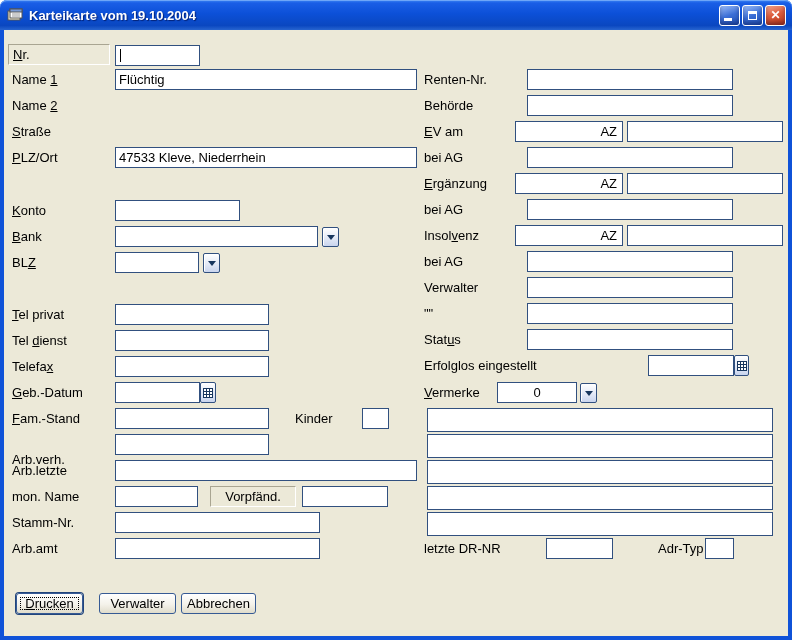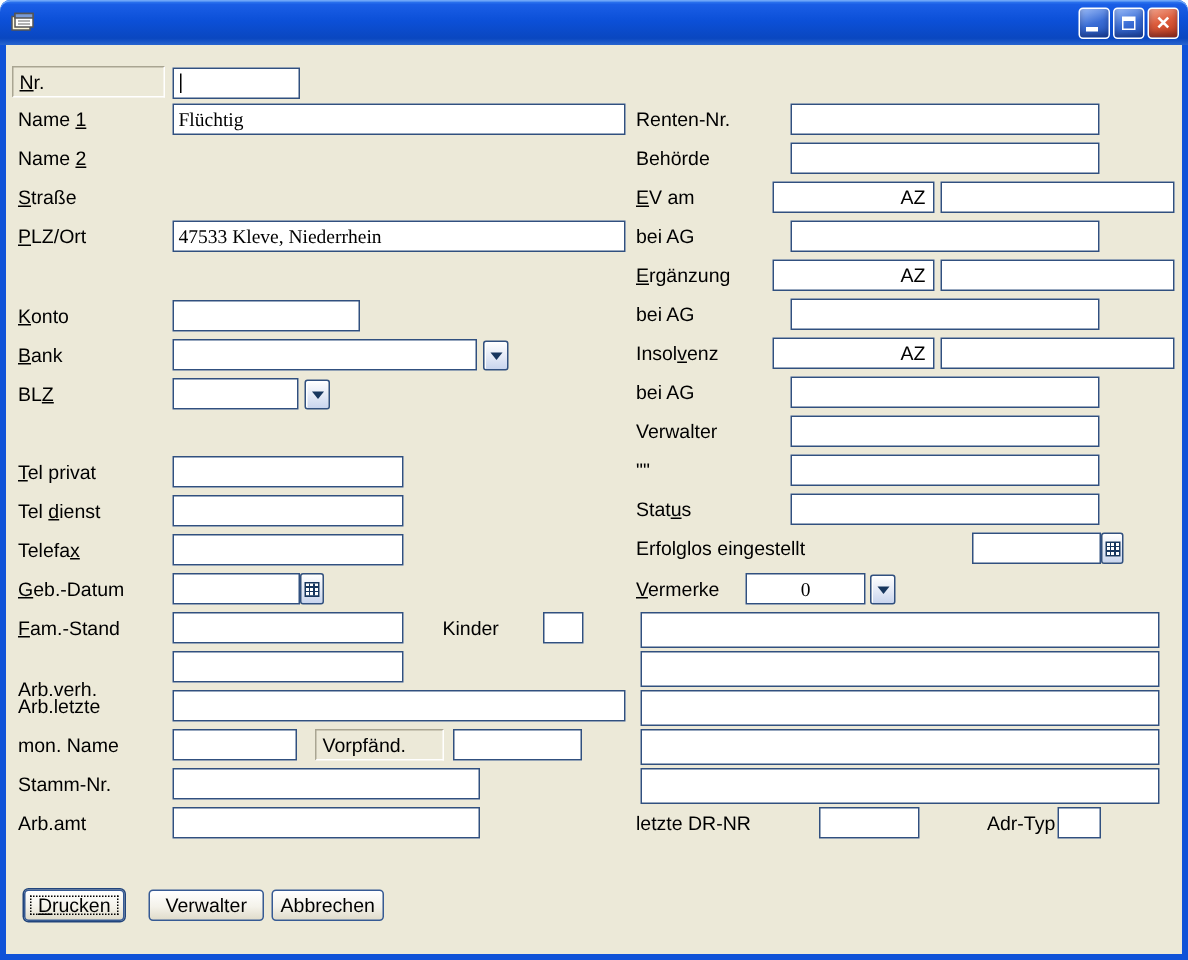--- a/index.html
+++ b/index.html
@@ -24,28 +24,28 @@
   .tbtn.closeb { background:linear-gradient(160deg,#f2a48c 0%, #dd5d3d 45%, #bc3616 100%); }
   .min-glyph { position:absolute; left:4px; bottom:4px; width:8px; height:3px; background:#fff; }
   .max-glyph { width:9px; height:9px; border:1px solid #fff; border-top:3px solid #fff; display:block; }
   .close-glyph { color:#fff; font-size:12px; font-weight:bold; line-height:19px; }
 
   .client { position:absolute; left:4px; right:4px; top:30px; bottom:4px; background:#ECE9D8; }
 
   .lbl { position:absolute; font-size:13px; line-height:15px; color:#000; white-space:nowrap; }
   .field { position:absolute; height:21px; border:1px solid #31507f; background:#fff;
     font:13px "Liberation Sans",sans-serif; color:#000; padding:1px 3px; }
-  input.field { outline:none;font-family:Liberation Serif, serif; }
+  input.field { outline:none; }
   .field.center { text-align:center; }
   .field.note { height:24px; }
 
   .bevel { position:absolute; height:21px; border:1px solid;
     border-color:#a9a592 #ffffff #ffffff #a9a592;
     font-size:13px; line-height:18px; padding:1px 4px; color:#000; }
-  .bevel.center { text-align:left; }
+  .bevel.center { text-align:center; }
 
   .az-panel { display:flex; align-items:center; justify-content:flex-end; padding-right:5px; }
   .az-panel .az { font-size:13px; color:#000; }
 
   .drop-btn { position:absolute; width:17px; height:20px; border:1px solid #31507f; border-radius:2px;
     background:linear-gradient(180deg,#ffffff 0%, #e3e9f6 55%, #c9d5ee 100%);
     box-shadow:inset 1px 1px 0 #fff; display:flex; align-items:center; justify-content:center; cursor:default; }
   .arrow-down { width:0; height:0; border-left:4px solid transparent; border-right:4px solid transparent;
     border-top:5px solid #17365e; display:block; }
 
@@ -71,20 +71,21 @@
 <div class="window">
 
   <div class="titlebar">
     <svg class="app-icon" viewBox="0 0 16 16">
       <rect x="1" y="4" width="12" height="9" fill="#fdf6d8" stroke="#555" stroke-width="1"></rect>
       <rect x="3" y="2" width="12" height="9" fill="#ffffff" stroke="#555" stroke-width="1"></rect>
       <rect x="3" y="2" width="12" height="3" fill="#7a9bd6" stroke="#555" stroke-width="1"></rect>
       <line x1="5" y1="7" x2="13" y2="7" stroke="#999" stroke-width="1"></line>
       <line x1="5" y1="9" x2="13" y2="9" stroke="#999" stroke-width="1"></line>
     </svg>
+    <span class="title">Karteikarte vom 19.10.2004</span>
     <div class="tb-buttons">
       <div class="tbtn minb">
           <span class="min-glyph"></span>
         </div>
       <div class="tbtn maxb">
           <span class="max-glyph"></span>
         </div>
       <div class="tbtn closeb">
           <span class="close-glyph">✕</span>
         </div>

